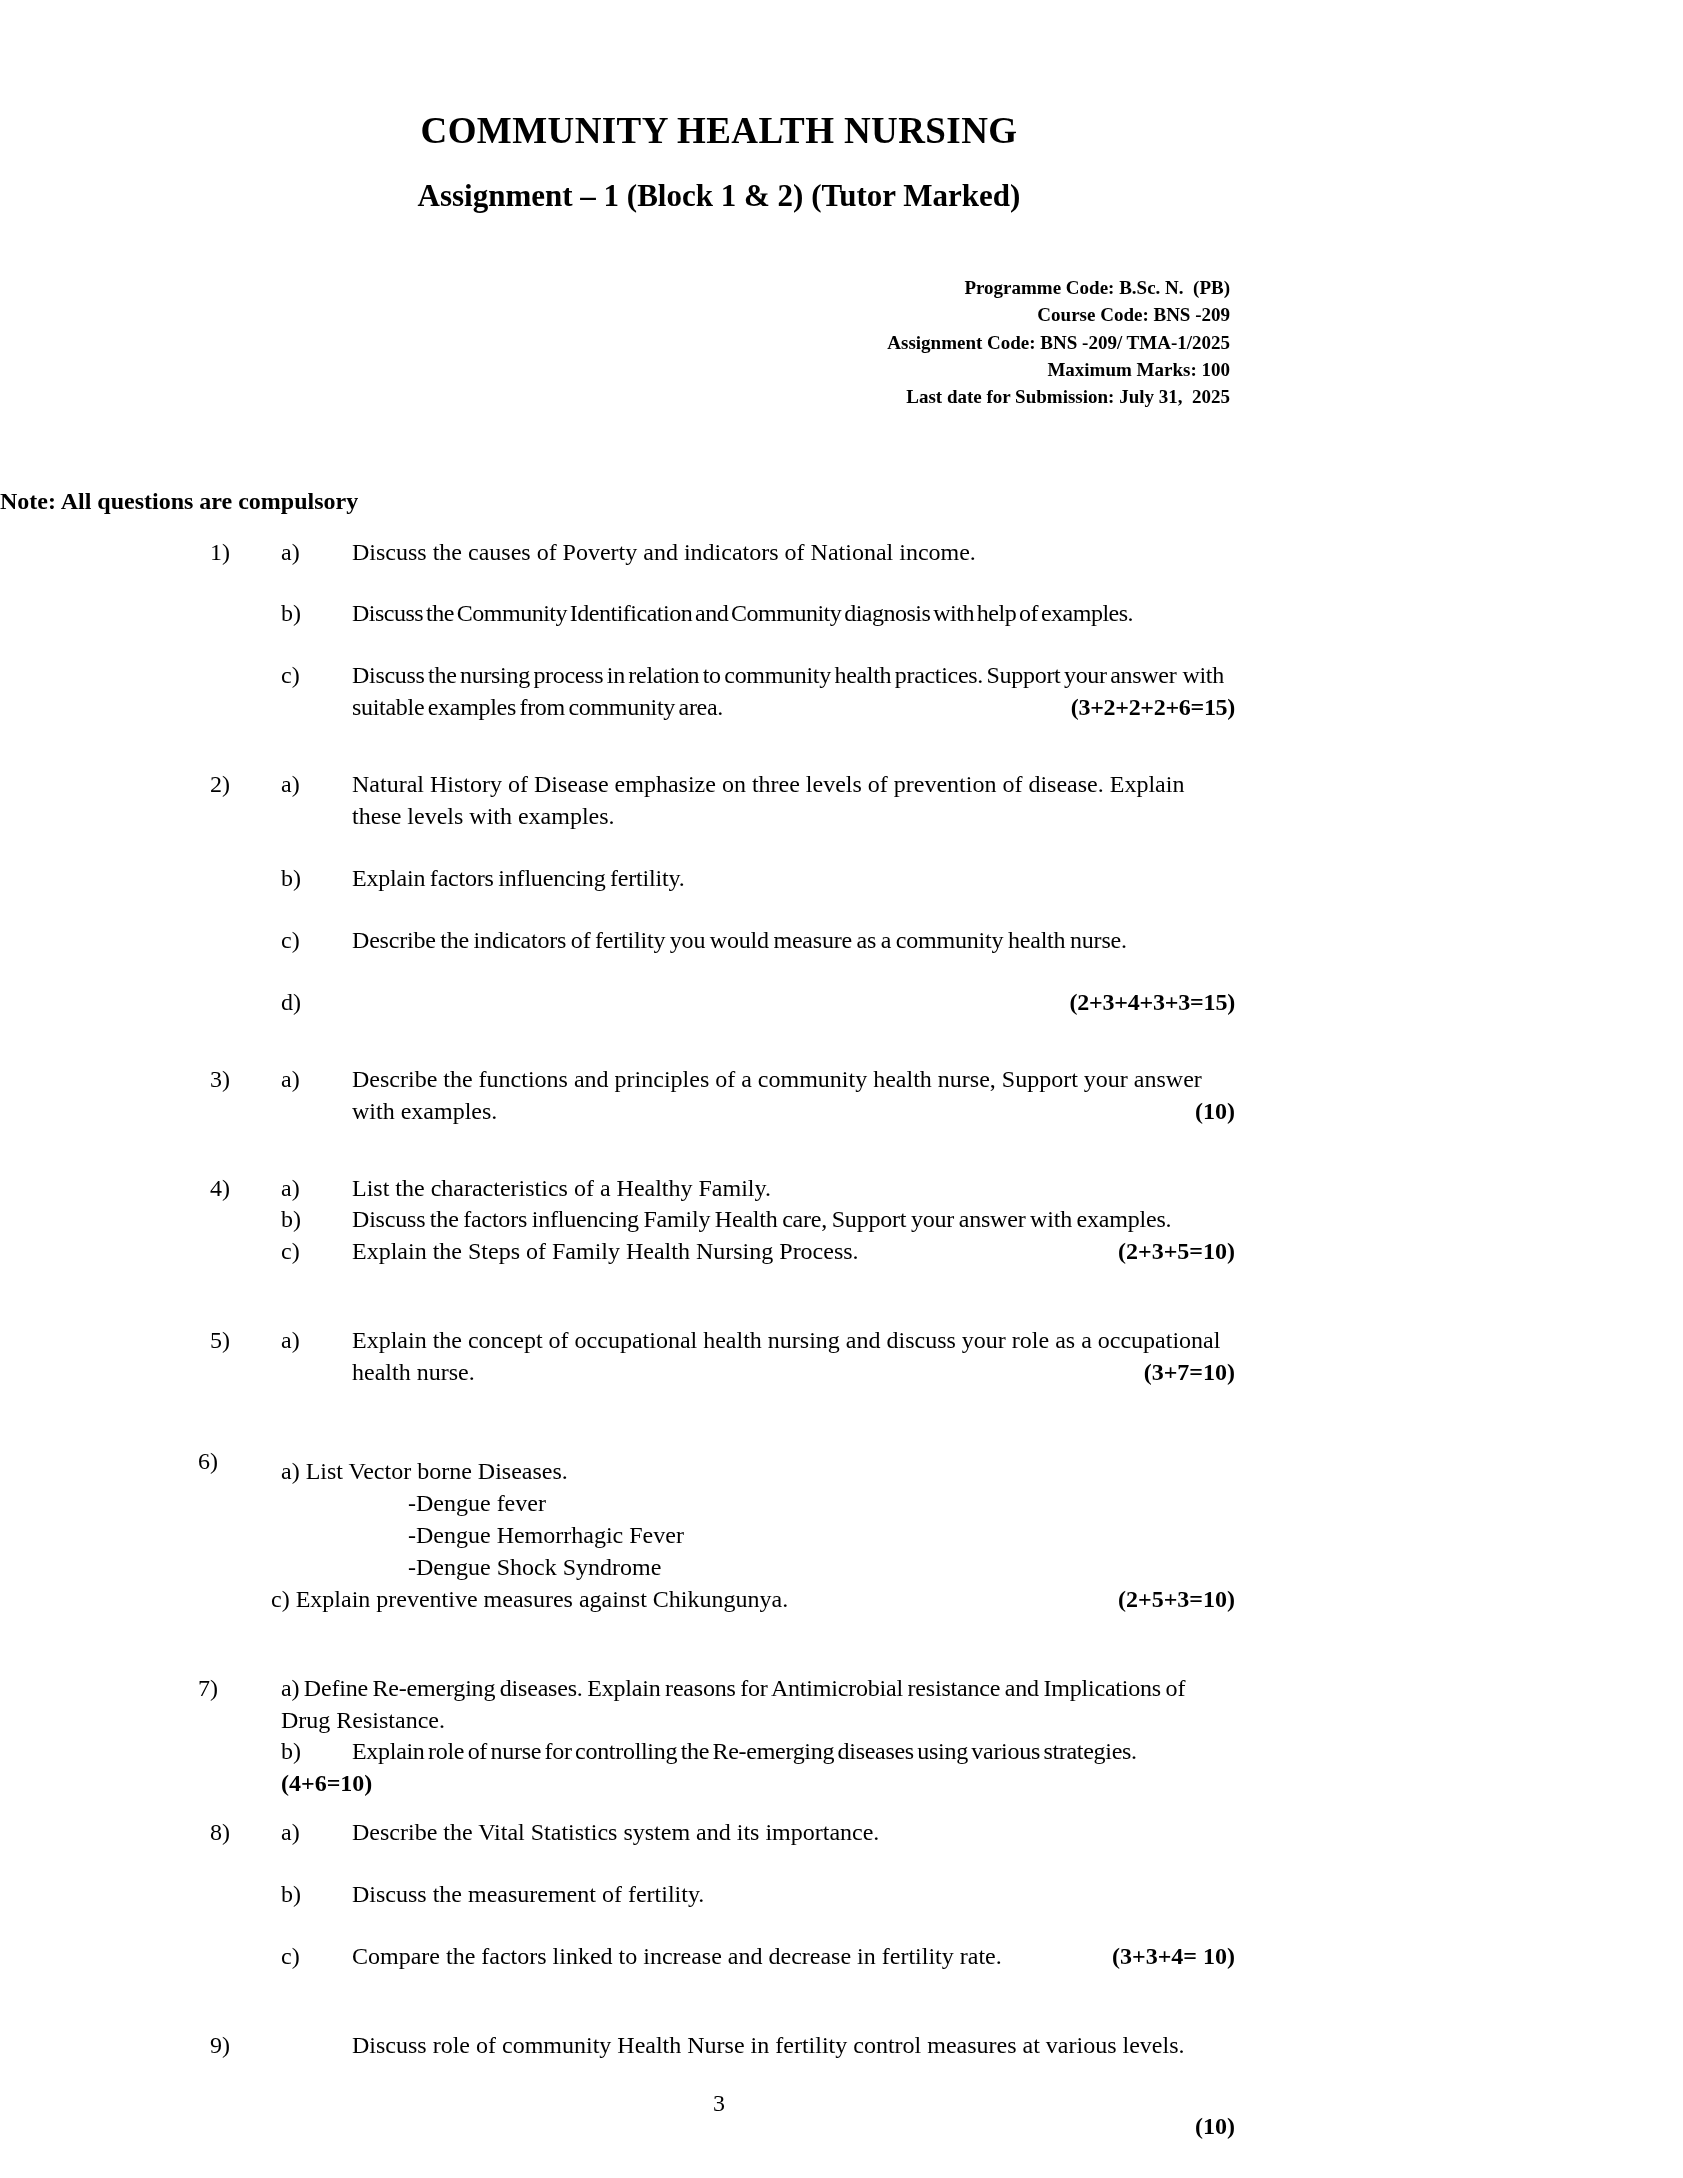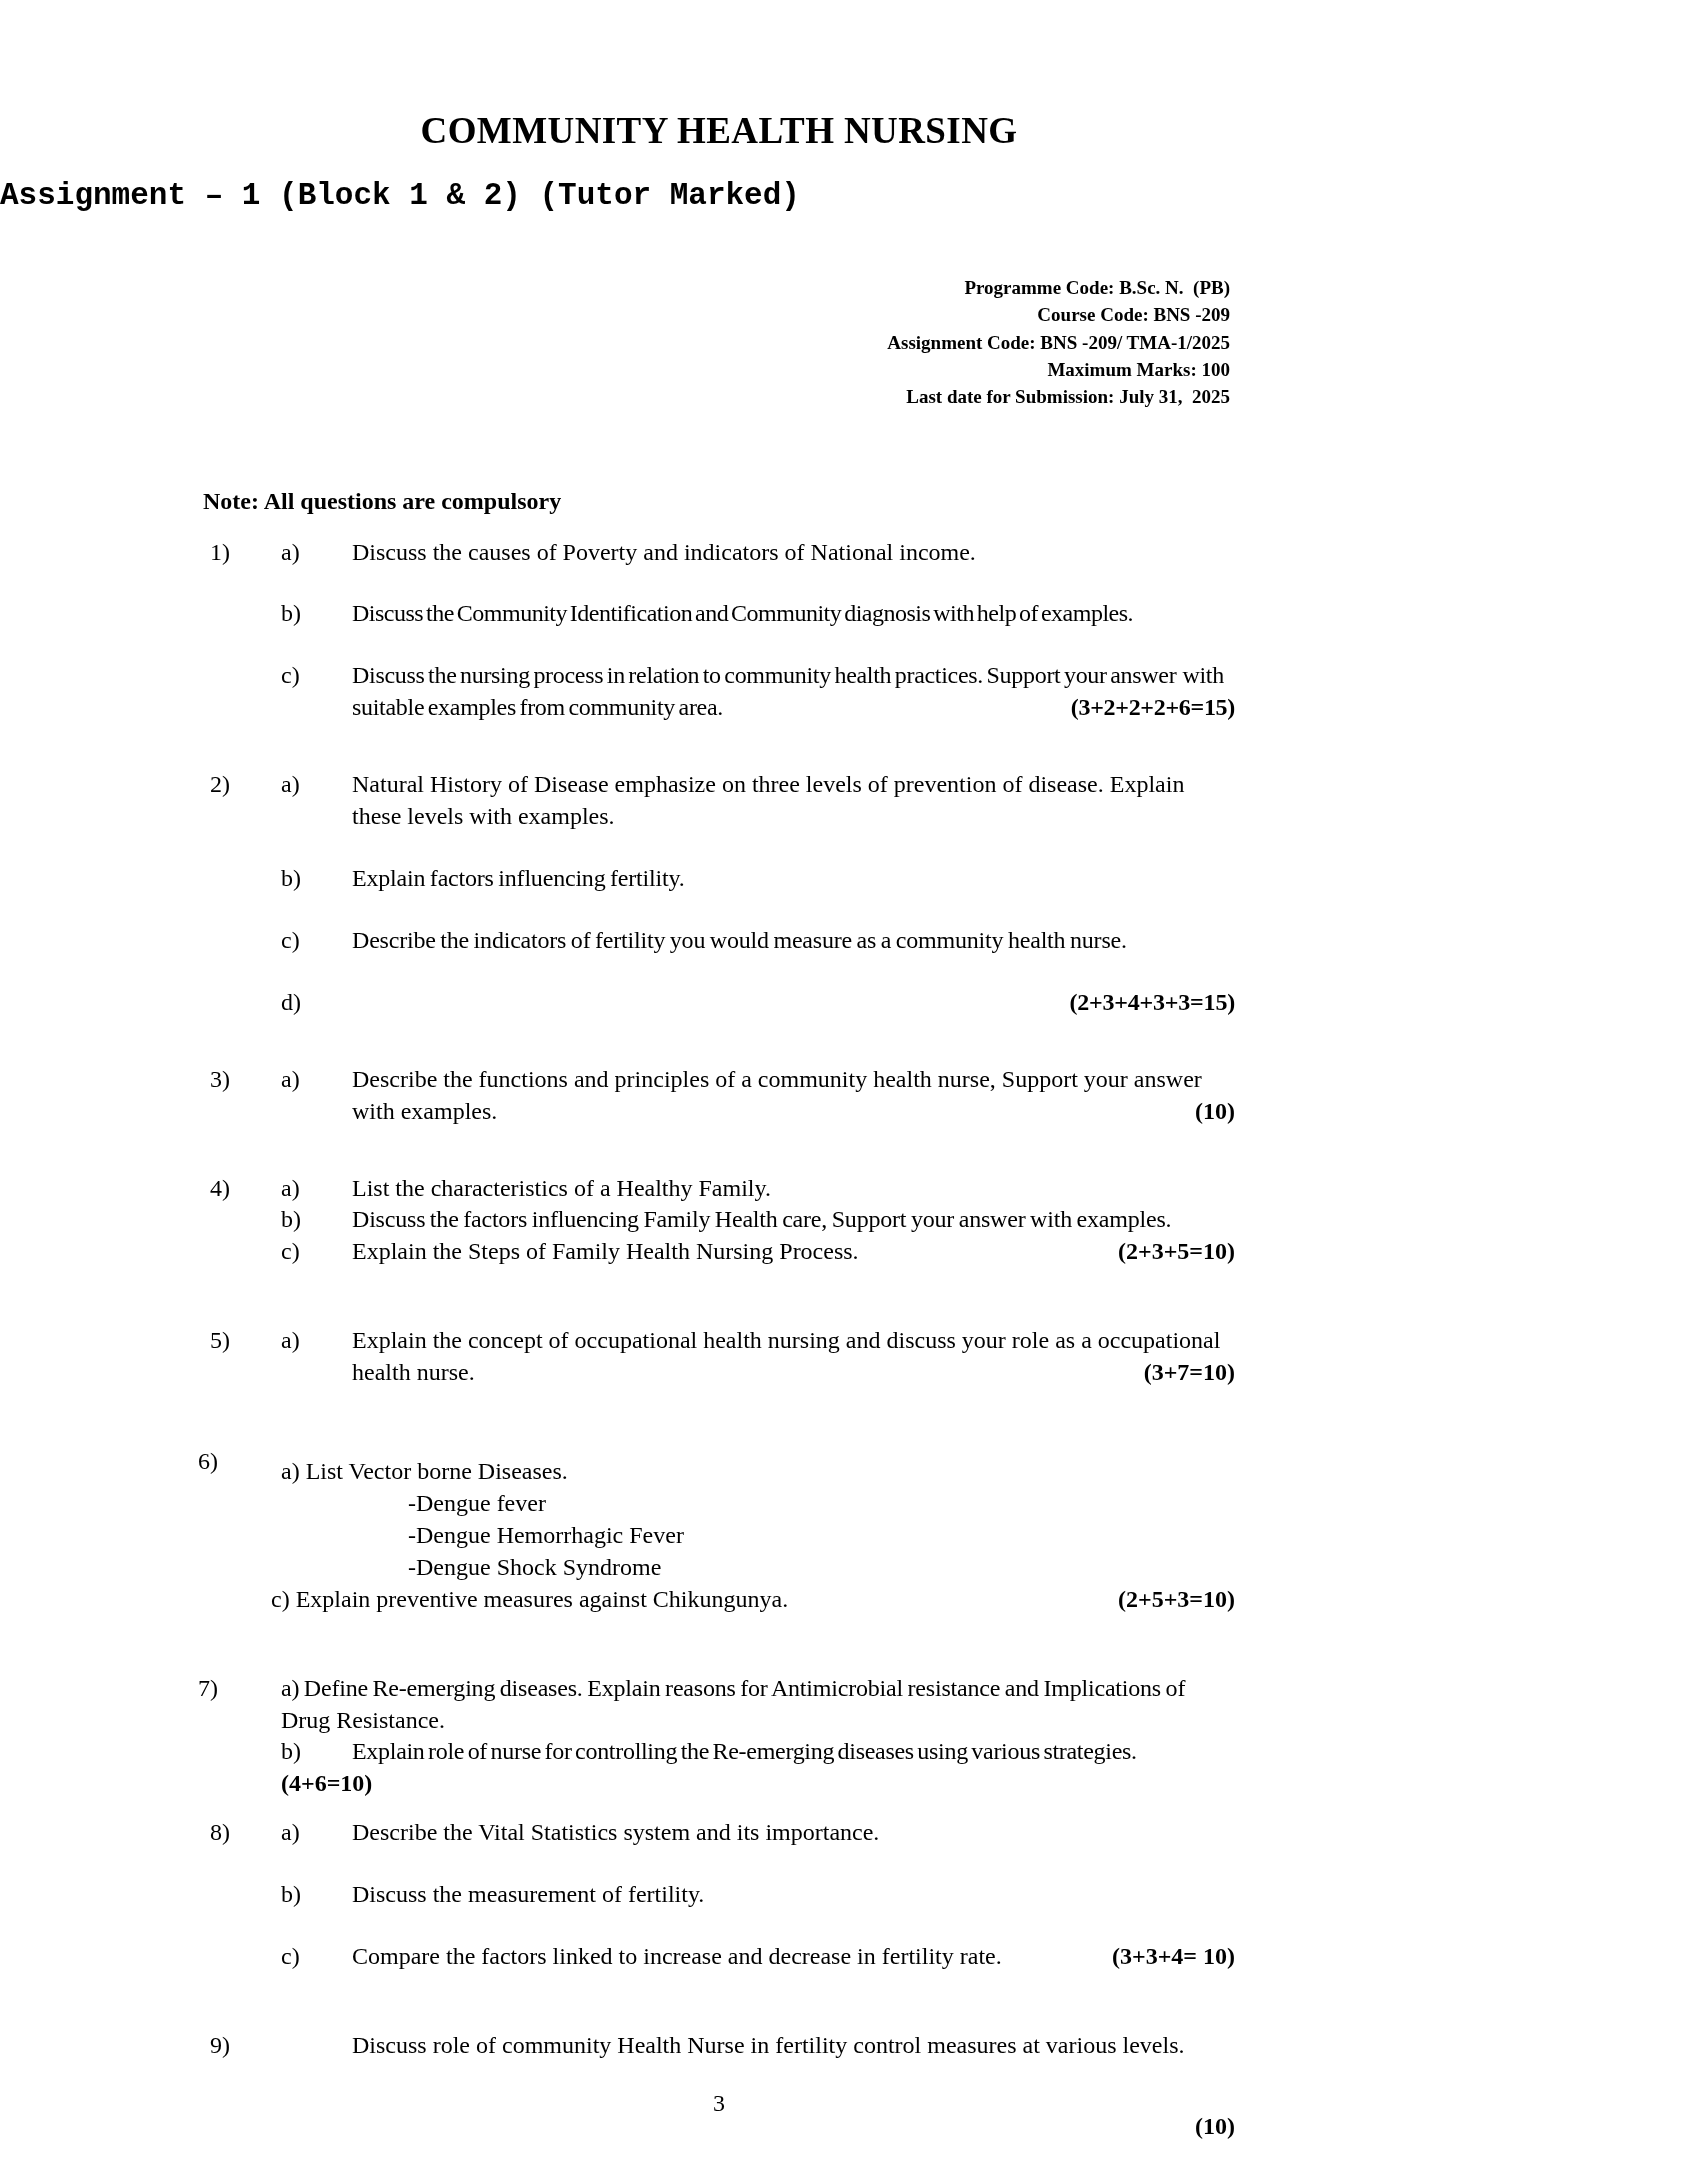--- a/index.html
+++ b/index.html
@@ -23,42 +23,40 @@
   
   .doc-title {
     text-align: center;
     font-size: 37px;
     font-weight: bold;
     letter-spacing: 0.4px;
     padding-top: 111px;
     line-height: 1.1;
   }
   .doc-subtitle {
-    text-align: left;
+    text-align: center;
     font-size: 31px;
     font-weight: bold;
     margin-top: 27px;
     line-height: 1.1;
-    font-family: Liberation Mono, monospace;
   }
 
   .meta-block {
     margin-top: 61px;
     padding-right: 208px;
     text-align: right;
     font-size: 19px;
     font-weight: bold;
     line-height: 1.44;
   }
   .meta-line { display: block; white-space: pre; }
 
   
   .note {
     margin-top: 77px;
-    padding-left: 203px;
     font-size: 24px;
     font-weight: bold;
   }
 
   
   .qlist { margin-top: 22px; }
 
   .row {
     display: flex;
     align-items: flex-start;

